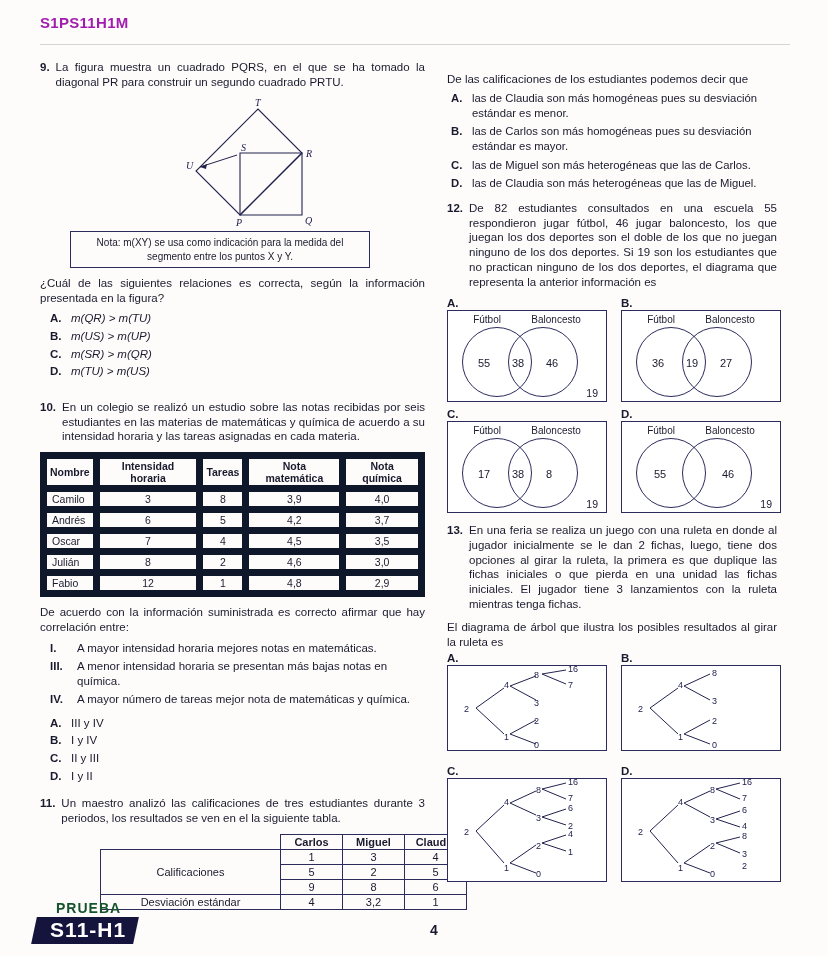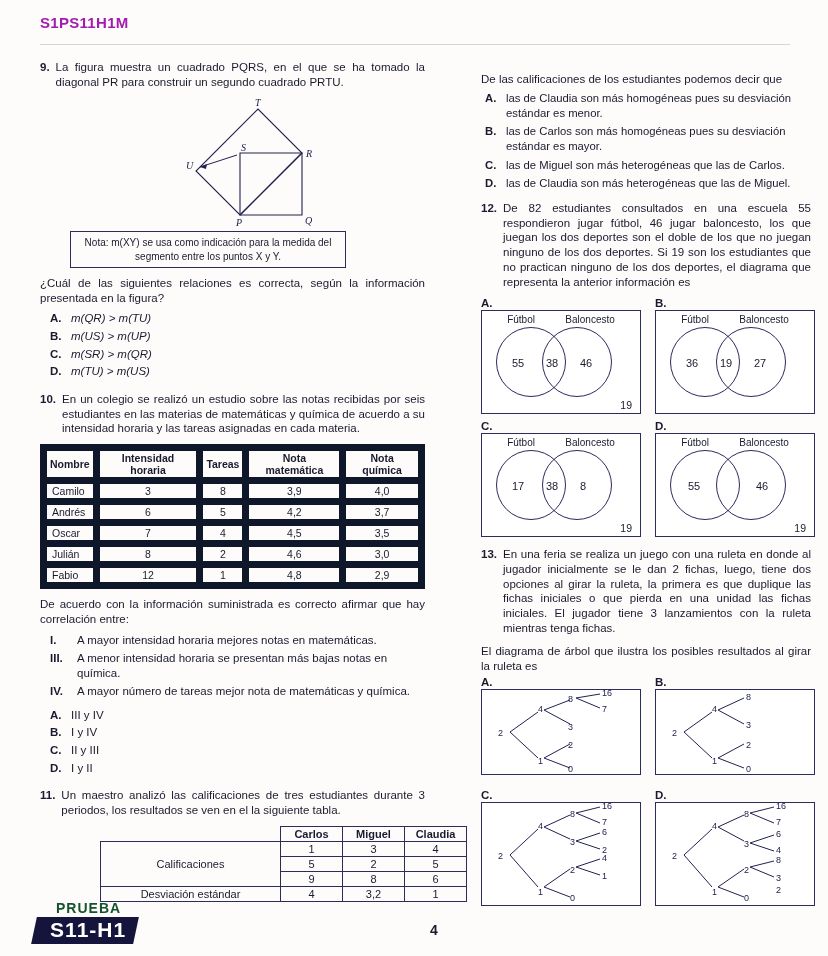--- a/index.html
+++ b/index.html
@@ -24,21 +24,21 @@
     letter-spacing: 0.3px;
     color: #a21caf;
   }
   .col-left {
     position: absolute;
     left: 40px; top: 60px;
     width: 385px;
   }
   .col-right {
     position: absolute;
-    left: 481px; top: 72px;
+    left: 447px; top: 72px;
     width: 330px;
   }
   .qnum {
     font-weight: bold;
     font-size: 11.5px;
   }
   .q {
     font-size: 11.5px;
     line-height: 1.28;
     text-align: justify;
@@ -62,21 +62,21 @@
     position: relative;
     height: 130px;
     margin: 4px 0 4px 0;
   }
   .note-box {
     border: 1px solid #2b2b5c;
     font-size: 10px;
     text-align: center;
     padding: 4px 6px;
     line-height: 1.35;
-    width: 276px;
+    width: 300px;
     margin: 2px 0 8px 30px;
   }
   
   table.data {
     border-collapse: collapse;
     font-size: 10.5px;
     width: 100%;
     margin: 6px 0 8px 0;
   }
   table.data th, table.data td {
@@ -110,21 +110,21 @@
     grid-template-columns: 160px 160px;
     gap: 6px 14px;
     margin-top: 2px;
   }
   .venn-cell { position: relative; }
   .venn-label {
     font-weight: bold; font-size: 11.5px; margin-bottom: 1px;
   }
   .venn-box {
     border: 1px solid #2b2b5c;
-    height: 104px;
+    height: 92px;
     position: relative;
     background: #fff;
   }
   .venn-head { display:flex; font-size:10px; justify-content: space-around; padding: 3px 10px 0; }
   .circle {
     position: absolute;
     border: 1px solid #2b2b5c;
     border-radius: 50%;
     width: 70px; height: 70px;
     top: 16px;
@@ -228,21 +228,21 @@
       <div class="opt">
           <span class="lbl">C.</span>
           <span class="ital">m(SR) &gt; m(QR)</span>
         </div>
       <div class="opt">
           <span class="lbl">D.</span>
           <span class="ital">m(TU) &gt; m(US)</span>
         </div>
     </div>
 
-    <div class="q" style="margin-top:12px;">
+    <div class="q" style="margin-top:20px;">
       <div class="qnum">10.</div>
       <div class="body">En un colegio se realizó un estudio sobre las notas recibidas por seis estudiantes en las materias de matemáticas y química de acuerdo a su intensidad horaria y las tareas asignadas en cada materia.</div>
     </div>
 
     <table class="data">
       <thead>
         <tr>
           <th>Nombre</th>
           <th>Intensidad horaria</th>
           <th>Tareas</th>

